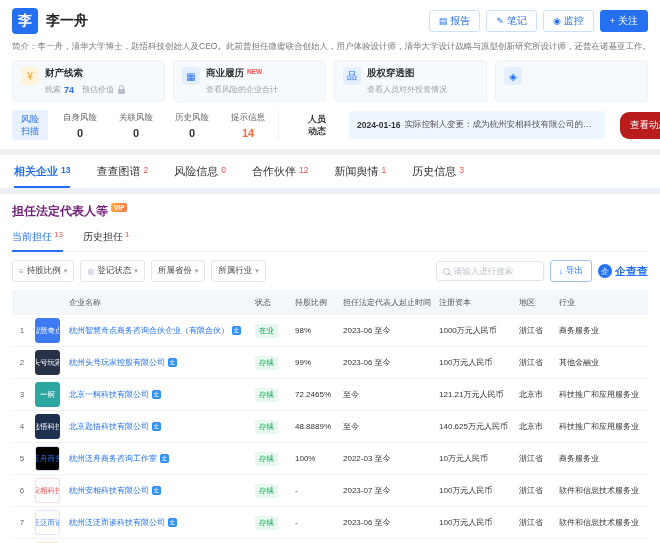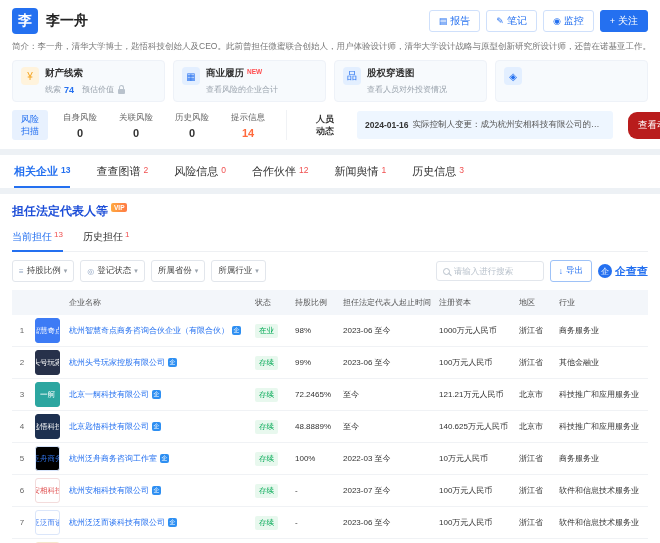--- a/index.html
+++ b/index.html
@@ -36,21 +36,21 @@
   .lock-icon { display:inline-block; width:8px; }
   .lock-shackle { display:block; width:5px; height:4px; border:1px solid #b9c2cc; border-bottom:none;
                   border-radius:3px 3px 0 0; margin:0 auto; }
   .lock-body { display:block; width:7px; height:5px; background:#b9c2cc; border-radius:1px; margin:0 auto; }
 
   .risk-row { display:flex; align-items:stretch; margin-top:8px; }
   .v-label { width:36px; flex:none; background:#e8f1fe; color:#2470f0; border-radius:3px;
              display:flex; align-items:center; justify-content:center; text-align:center;
              font-size:9px; line-height:1.35; padding:3px 8px; word-break:break-all; }
   .v-label.plain { background:transparent; color:#333; font-weight:bold; width:34px; padding:3px 6px; }
-  .risk-items { display:flex; align-items:center; border-right:1px solid #f0f2f5; padding-right:10px; margin-left:4px; }
+  .risk-items { display:flex; align-items:center; border-right:1px solid #f0f2f5; padding-right:2px; margin-left:4px; }
   .risk-item { width:56px; text-align:center; cursor:pointer; }
   .risk-item .lbl { color:#666; font-size:8.5px; }
   .risk-item .num { font-size:11px; font-weight:bold; color:#333; margin-top:3px; }
   .risk-item .num.hot { color:#ff6a3d; }
   .dyn-wrap { flex:1; display:flex; align-items:center; gap:15px; margin-left:21px; }
   .dyn-box { flex:1; background:#eef6ff; border-radius:3px; padding:8px 8px; display:flex; gap:4px;
              align-items:center; white-space:nowrap; overflow:hidden; }
   .dyn-date { color:#333; font-weight:bold; font-size:8.5px; }
   .dyn-text { color:#555; font-size:8.5px; overflow:hidden; text-overflow:ellipsis; }
   .dyn-btn { flex:none; background:#b91c1c; color:#fff; border:none; border-radius:9px;
@@ -58,21 +58,21 @@
 
   .tabs-strip { background:#fff; margin-top:6px; display:flex; padding:0 14px; align-items:stretch; }
   .tab { display:flex; align-items:center; gap:3px; padding:9px 0 7px; margin-right:26px;
          font-size:11px; color:#333; cursor:pointer; border-bottom:2px solid transparent; }
   .tab .cnt { color:#f04f4f; font-size:8.5px; transform:translateY(-2px); }
   .tab.active { color:#2470f0; font-weight:bold; border-bottom-color:#2470f0; }
   .tab.active .cnt { color:#2470f0; }
 
   .main-card { background:#fff; margin-top:6px; padding:9px 12px 4px; }
   .sec-head { display:flex; align-items:flex-start; gap:3px; }
-  .sec-title { font-size:12px; font-weight:bold; color:#1d4ed8; }
+  .sec-title { font-size:12px; font-weight:bold; color:#701a75; }
   .vip-badge { background:linear-gradient(90deg,#ffa940,#ff7a45); color:#fff; font-size:6.5px;
                font-weight:bold; padding:1px 3px; border-radius:2px; }
   .subtabs { display:flex; gap:20px; margin-top:7px; border-bottom:1px solid #eef0f3; }
   .subtab { display:flex; gap:2px; align-items:flex-start; padding:3px 0 6px; font-size:10px;
             color:#333; cursor:pointer; border-bottom:2px solid transparent; margin-bottom:-1px; }
   .subtab .cnt { color:#f04f4f; font-size:8px; }
   .subtab.active { color:#2470f0; font-weight:normal; border-bottom-color:#2470f0; }
 
   .filter-row { display:flex; align-items:center; gap:6px; margin-top:8px; }
   .filter-btn { display:flex; align-items:center; gap:3px; border:1px solid #e2e6ec; background:#fff;

